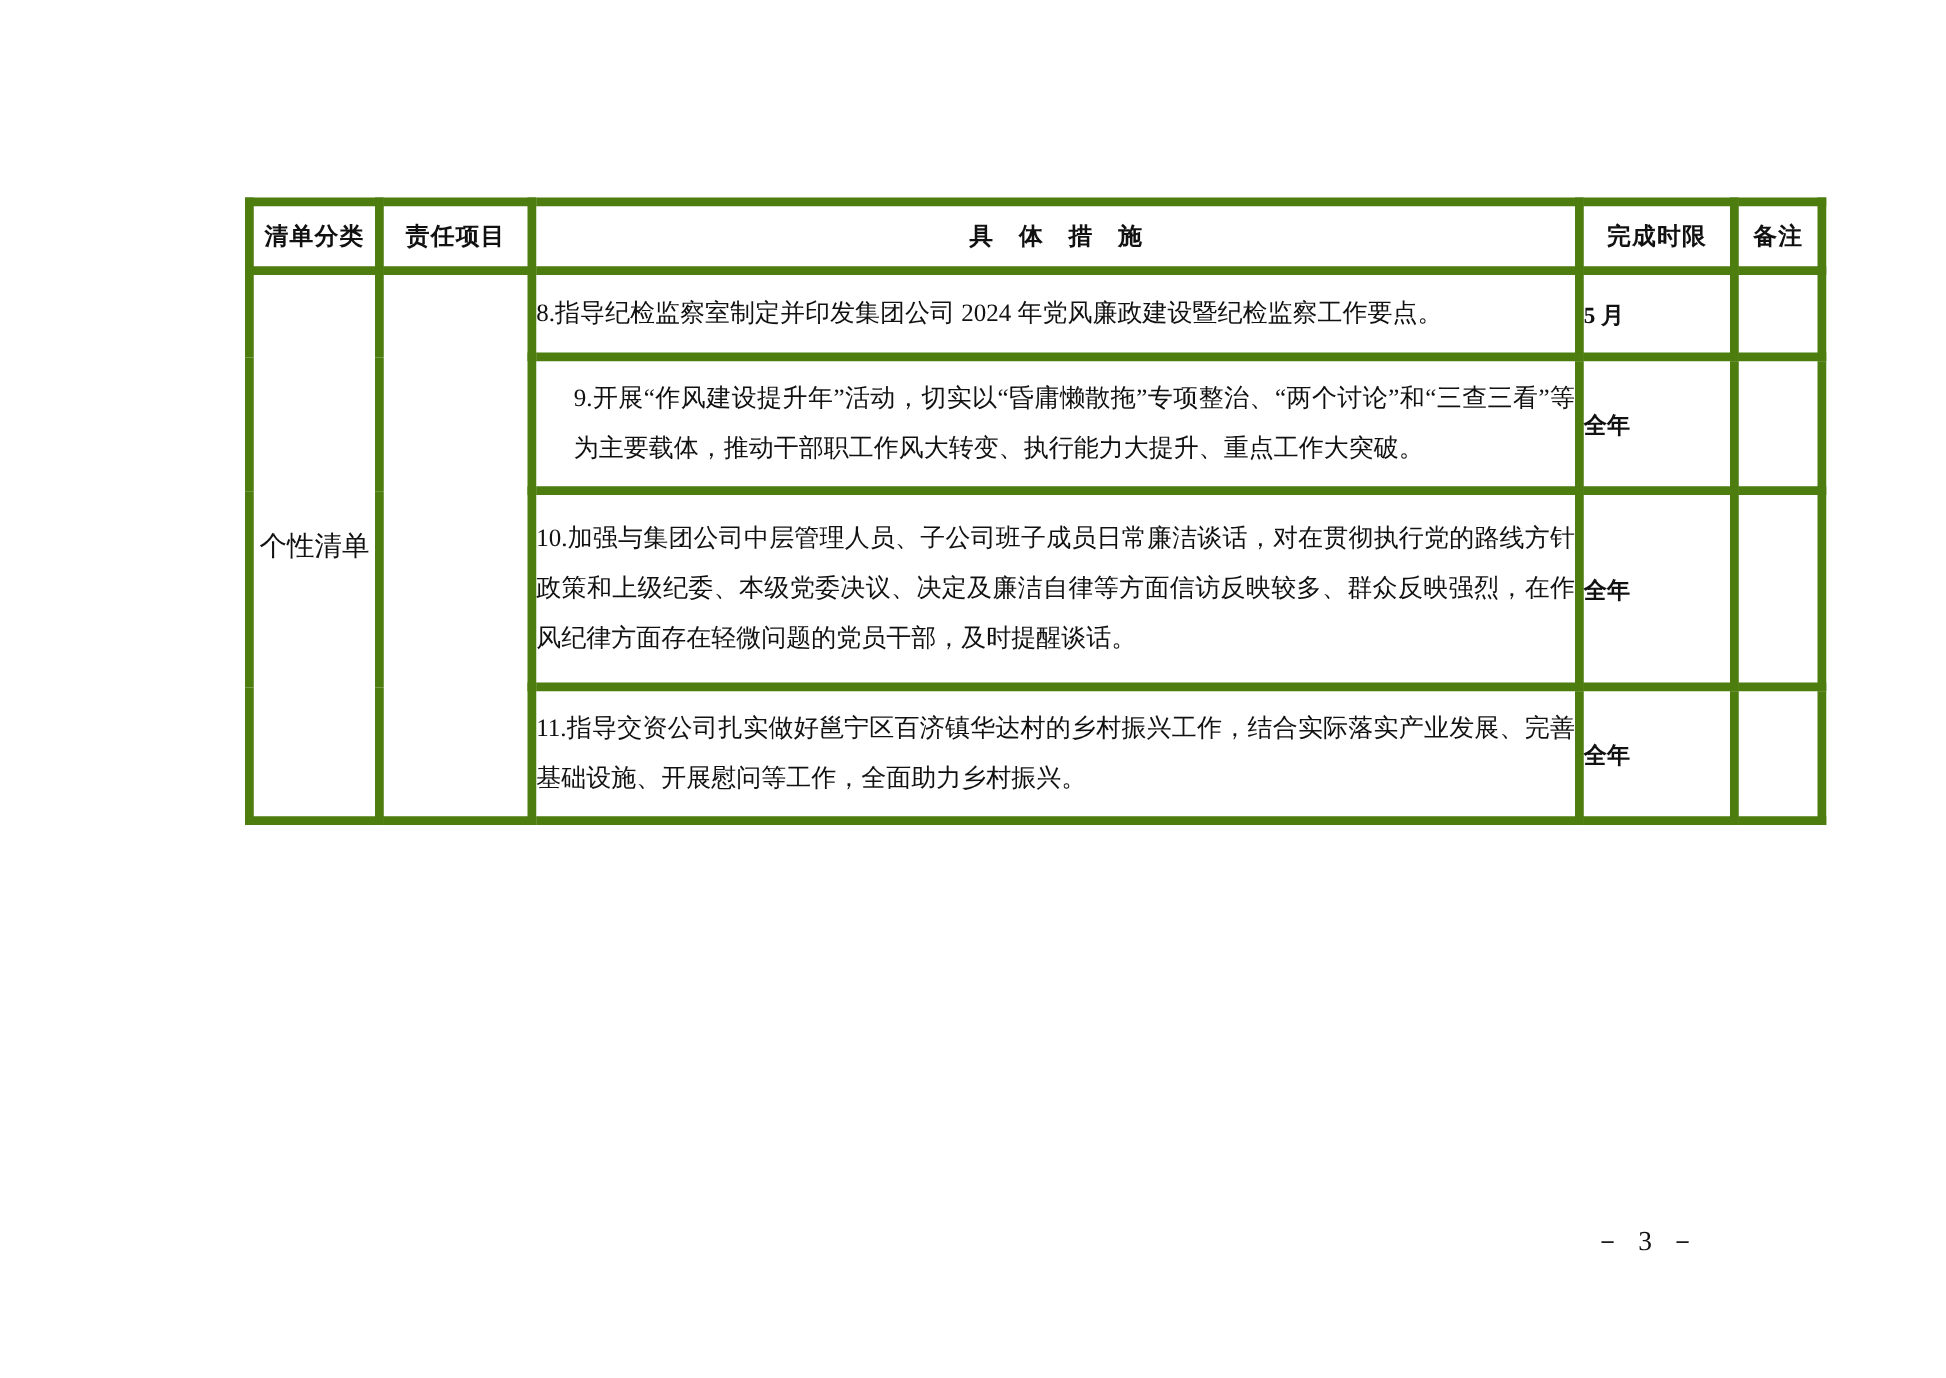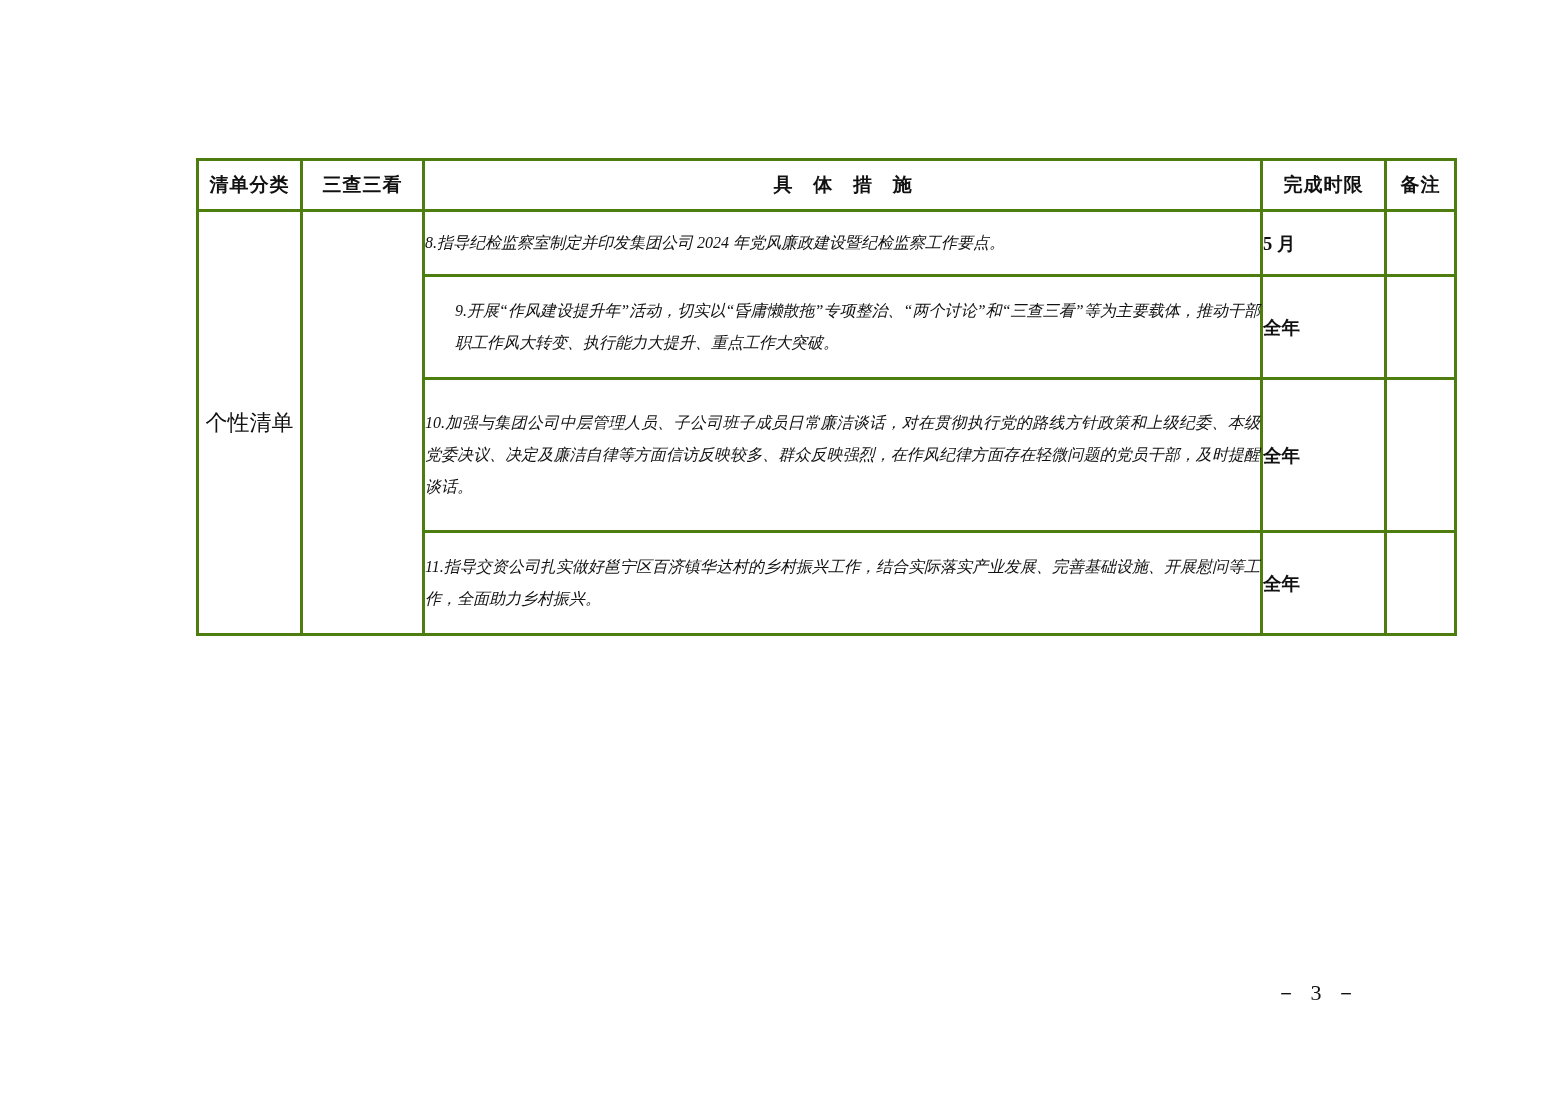--- a/index.html
+++ b/index.html
@@ -23,21 +23,21 @@
   }
   .doc-table {
     position: absolute;
     left: 196px;
     top: 158px;
     width: 1258px;
     border-collapse: collapse;
     table-layout: fixed;
   }
   .doc-table td, .doc-table th {
-    border: 3px solid #4d7c0f;
+    border: 7px solid #4d7c0f;
     padding: 0;
     vertical-align: middle;
   }
   .hdr-cell {
     text-align: center;
     font-weight: bold;
     font-size: 19px;
     height: 48px;
     letter-spacing: 1px;
   }
@@ -54,26 +54,25 @@
   .cat-cell {
     text-align: center;
     font-size: 22px;
     vertical-align: middle;
   }
   .resp-cell {
     text-align: center;
     font-size: 19px;
   }
   .measure-cell {
-    font-size: 16px;
+    font-size: 20px;
     line-height: 2.0;
     text-align: justify;
     text-justify: inter-ideograph;
     padding: 14px 18px 14px 16px;
-    font-style: italic;
   }
   .due-cell {
     font-size: 18.5px;
     font-weight: bold;
   }
   .note-cell {
     text-align: center;
     font-size: 18.5px;
   }
   .row-8 .measure-cell { height: 62px; }
@@ -99,21 +98,21 @@
     <colgroup>
       <col class="col-cat">
       <col class="col-resp">
       <col class="col-measure">
       <col class="col-due">
       <col class="col-note">
     </colgroup>
     <thead>
       <tr>
         <th class="hdr-cell">清单分类</th>
-        <th class="hdr-cell">三查三看</th>
+        <th class="hdr-cell">责任项目</th>
         <th class="hdr-cell wide">具 体 措 施</th>
         <th class="hdr-cell">完成时限</th>
         <th class="hdr-cell">备注</th>
       </tr>
     </thead>
     <tbody>
       <tr class="row-8">
         <td class="cat-cell" rowspan="4">个性清单</td>
         <td class="resp-cell" rowspan="4"></td>
         <td class="measure-cell">8.指导纪检监察室制定并印发集团公司 2024 年党风廉政建设暨纪检监察工作要点。</td>

